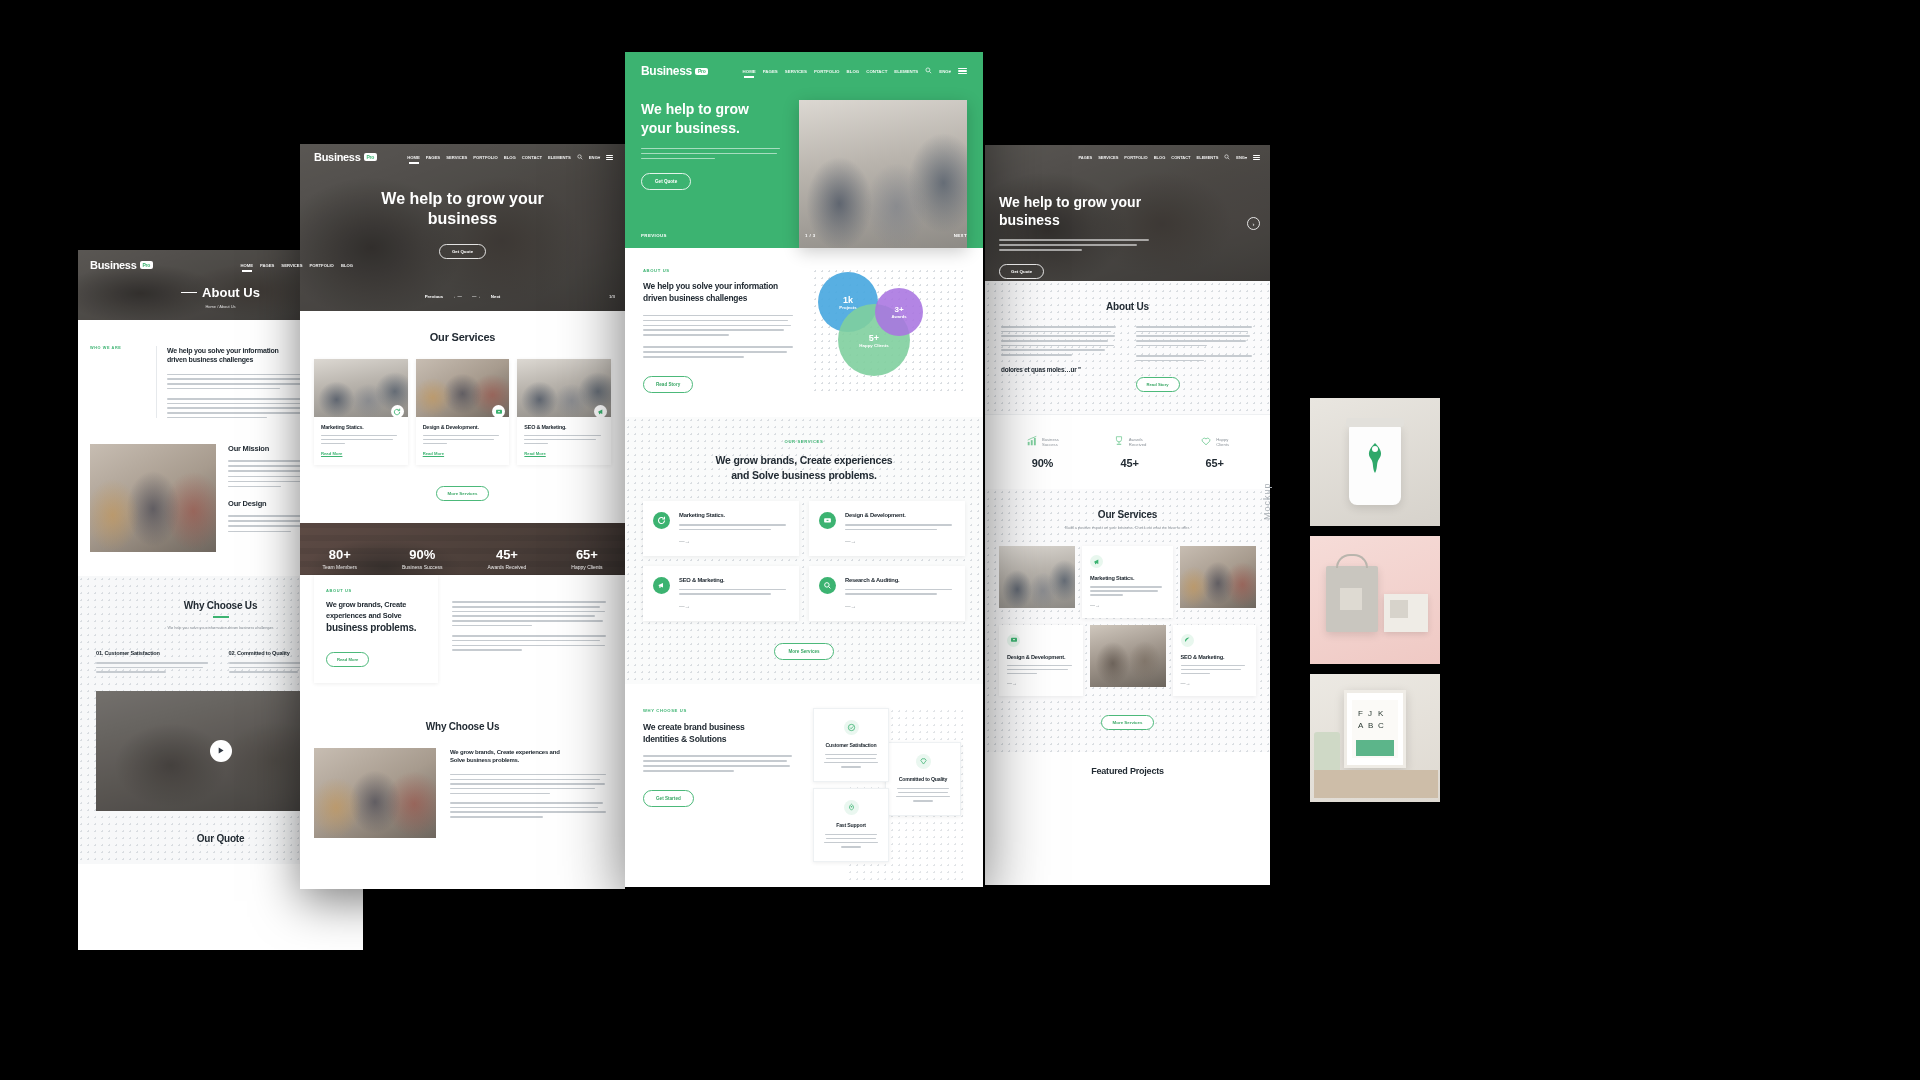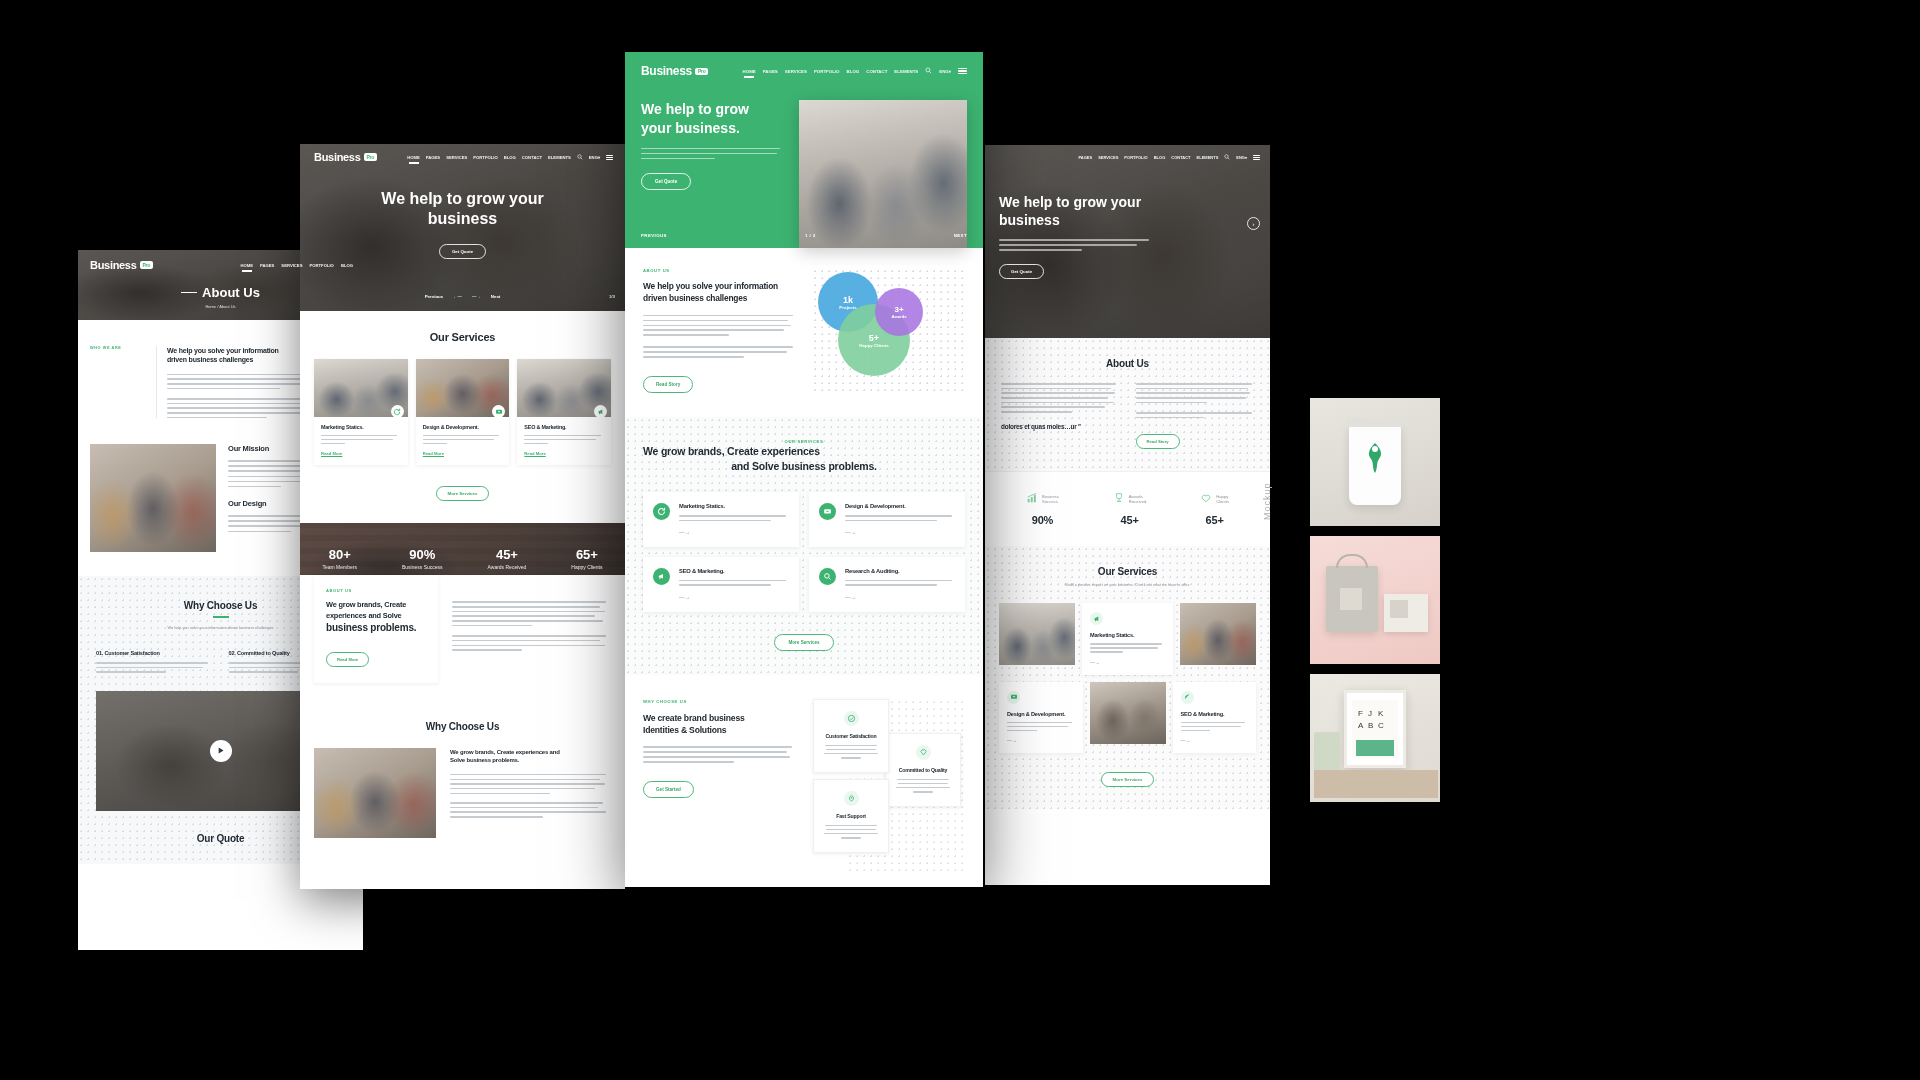--- a/index.html
+++ b/index.html
@@ -392,21 +392,21 @@
                 <i style="height:1.5px;width:58%;"></i>
             </div>
           </div>
         </div>
       </div>
     </div>
   </div>
 
   <div class="mock" style="left:985px; top:145px; width:285px; height:740px; box-shadow:0 12px 44px rgba(0,0,0,.45);">
     <div class="inner">
-      <div class="photo office dim" style="height:193px;">
+      <div class="photo office dim" style="height:136px;">
         <div class="navbar" style="position:relative;z-index:2;padding:7px 10px 0 12px;">
           <div class="logo" style="font-size:10px;opacity:0;">
             <span>Business</span>
           </div>
           <div class="navlinks" style="gap:6px;font-size:4px;">
             <span>PAGES</span>
             <span>SERVICES</span>
             <span>PORTFOLIO</span>
             <span>BLOG</span>
             <span>CONTACT</span>
@@ -576,20 +576,23 @@
             </div>
             <div style="margin-top:6px;color:#8b9299;font-size:5px;">—→</div>
           </div>
         </div>
 
         <div style="text-align:center;margin-top:14px;">
           <span class="btn-green" style="font-size:4.4px;font-weight:700;padding:4px 11px;">More Services</span>
         </div>
       </div>
 
+      <div style="background:#fff;padding:14px;text-align:center;">
+        <div class="h-title" style="font-size:9px;">Featured Projects</div>
+      </div>
     </div>
   </div>
 
   <div class="prod cupbg" style="left:1310px; top:398px; width:130px; height:128px;">
     <div style="position:absolute;left:50%;top:52%;transform:translate(-50%,-50%);width:52px;height:80px;background:#fdfdfd;border-radius:4px 4px 8px 8px;box-shadow:0 3px 10px rgba(0,0,0,.12);"></div>
     <div style="position:absolute;left:50%;top:16%;transform:translateX(-50%);width:58px;height:9px;background:#e2e0db;border-radius:3px;"></div>
     <div style="position:absolute;left:50%;top:48%;transform:translate(-50%,-50%);width:30px;height:38px;">
       <svg width="30" height="38" viewBox="0 0 30 38">
           <path d="M15 3 C9 9 7 14 11 19 C14 23 12 28 15 33 C18 28 16 23 19 19 C23 14 21 9 15 3Z" fill="#2fa86a"></path>
           <circle cx="15" cy="9" r="3" fill="#fff"></circle>
@@ -711,21 +714,21 @@
           </div>
           <div class="venn" style="left:63px;top:20px;width:48px;height:48px;background:rgba(169,116,224,.88);">
             <span class="n" style="font-size:8px;">3+</span>
             <span class="l" style="font-size:4.2px;">Awards</span>
           </div>
         </div>
       </div>
 
       <div class="dotted" style="background-color:#fafbfb;padding:22px 18px 24px;">
         <div class="eyebrow" style="font-size:4.2px;text-align:center;">OUR SERVICES</div>
-        <div class="h-title" style="font-size:10.5px;margin-top:0;line-height:1.45;">We grow brands, Create experiences</div>
+        <div class="h-title" style="font-size:10.5px;text-align:center;margin-top:9px;line-height:1.45;">We grow brands, Create experiences</div>
         <div class="h-title" style="font-size:10.5px;text-align:center;line-height:1.45;">and Solve business problems.</div>
 
         <div style="display:flex;gap:10px;margin-top:18px;">
           <div class="card" style="flex:1;padding:11px 10px 12px;display:flex;gap:9px;">
             <span class="icon-circle" style="flex:0 0 17px;height:17px;background:#3cb371;">
               <svg width="9" height="9" viewBox="0 0 12 12">
                   <path d="M10 6a4 4 0 1 1-1.2-2.8" fill="none" stroke="#fff" stroke-width="1.4"></path>
                   <polyline points="10,1 10,4 7,4" fill="none" stroke="#fff" stroke-width="1.4"></polyline>
                 </svg>
             </span>

